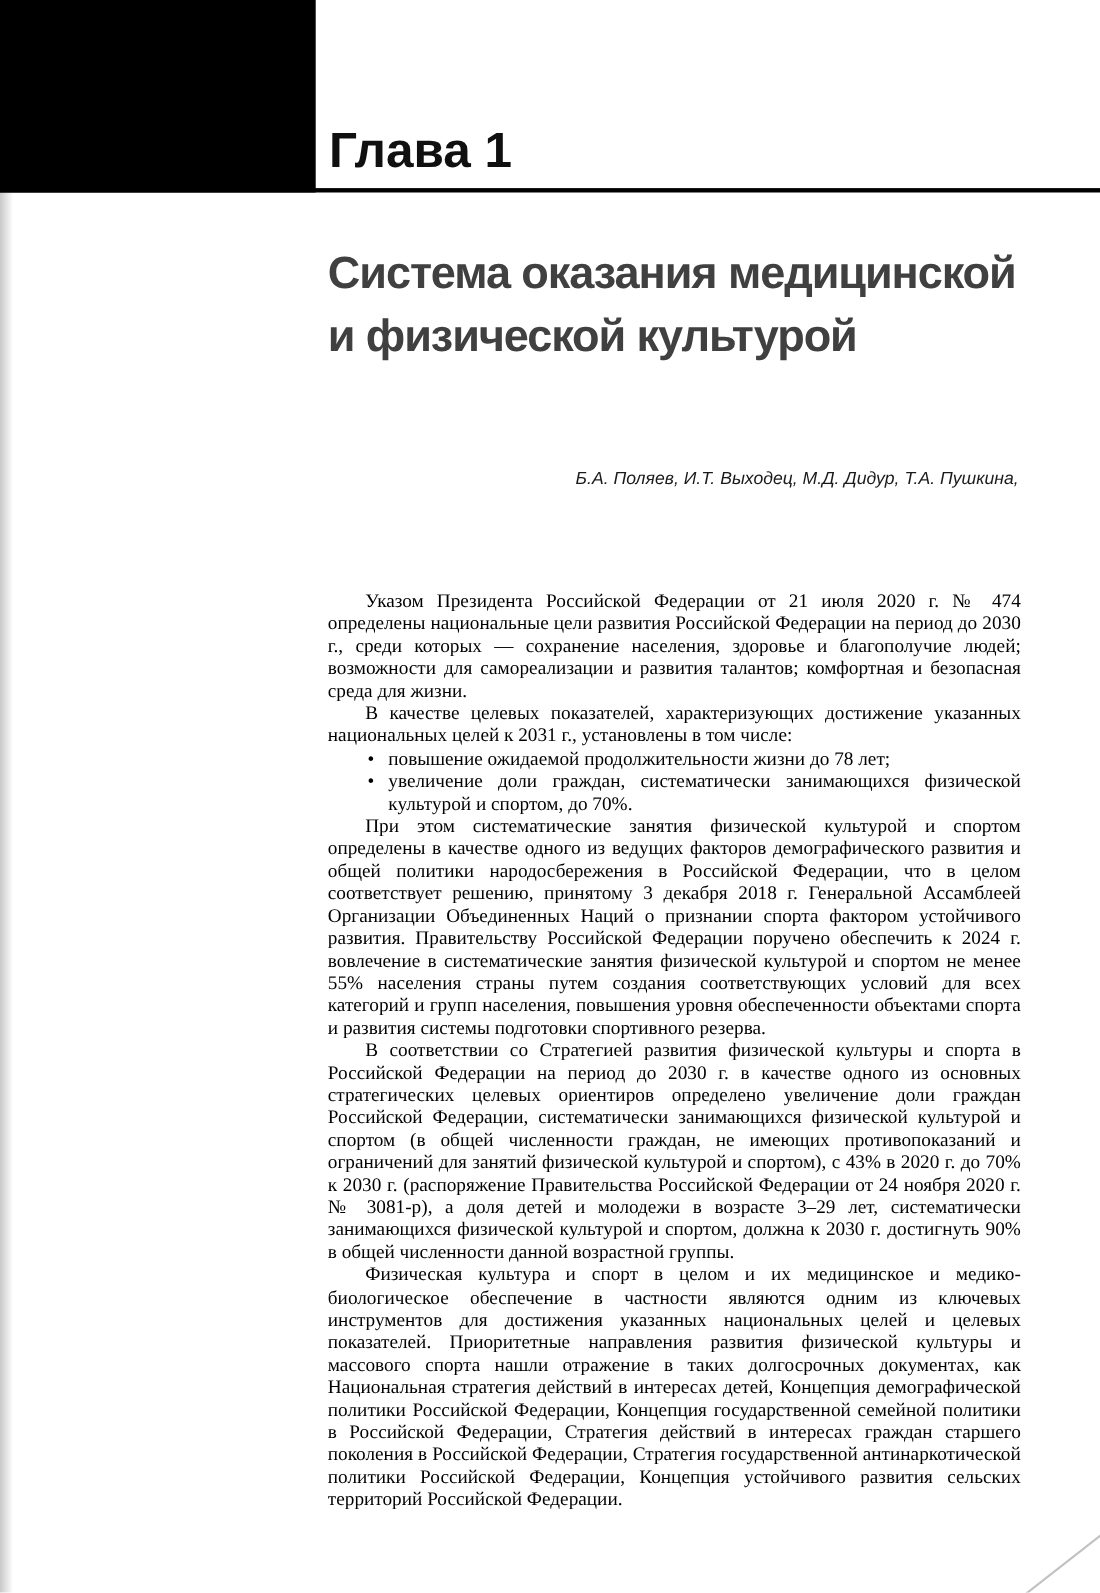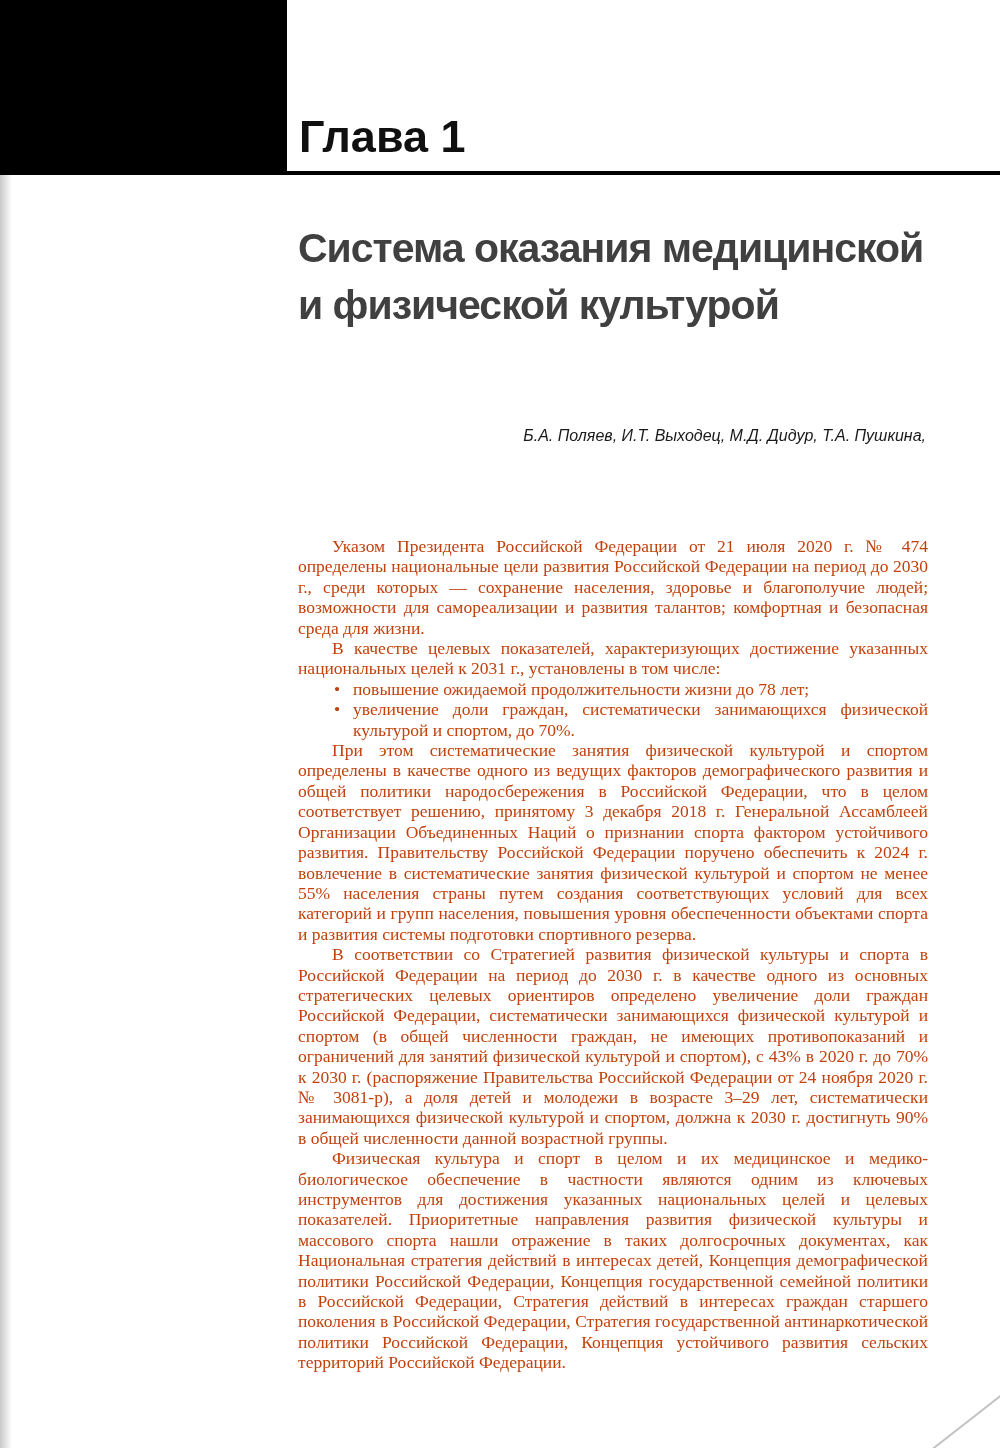--- a/index.html
+++ b/index.html
@@ -56,21 +56,21 @@
     font-family:"Liberation Sans", sans-serif;
     font-style:italic; font-size:16px; line-height:31px; color:#1a1a1a;
   }
   .al { display:block; }
 
   
   .body {
     position:absolute; left:298px; top:536px; width:630px;
     font-family:"Liberation Serif", serif;
     font-size:17.5px; line-height:20.4px;
-    text-align:justify; color:#c2410c;
+    text-align:justify; color:#000000;
   }
   .para { margin:0; }
   .indent { text-indent:34px; }
   .spaced { }
 
   .bullets { list-style:none; margin:0; padding:0 0 0 34px; }
   .bullets li { position:relative; padding-left:21px; text-align:justify; }
   .marker { position:absolute; left:2px; top:0; }
 </style>
 </head>

